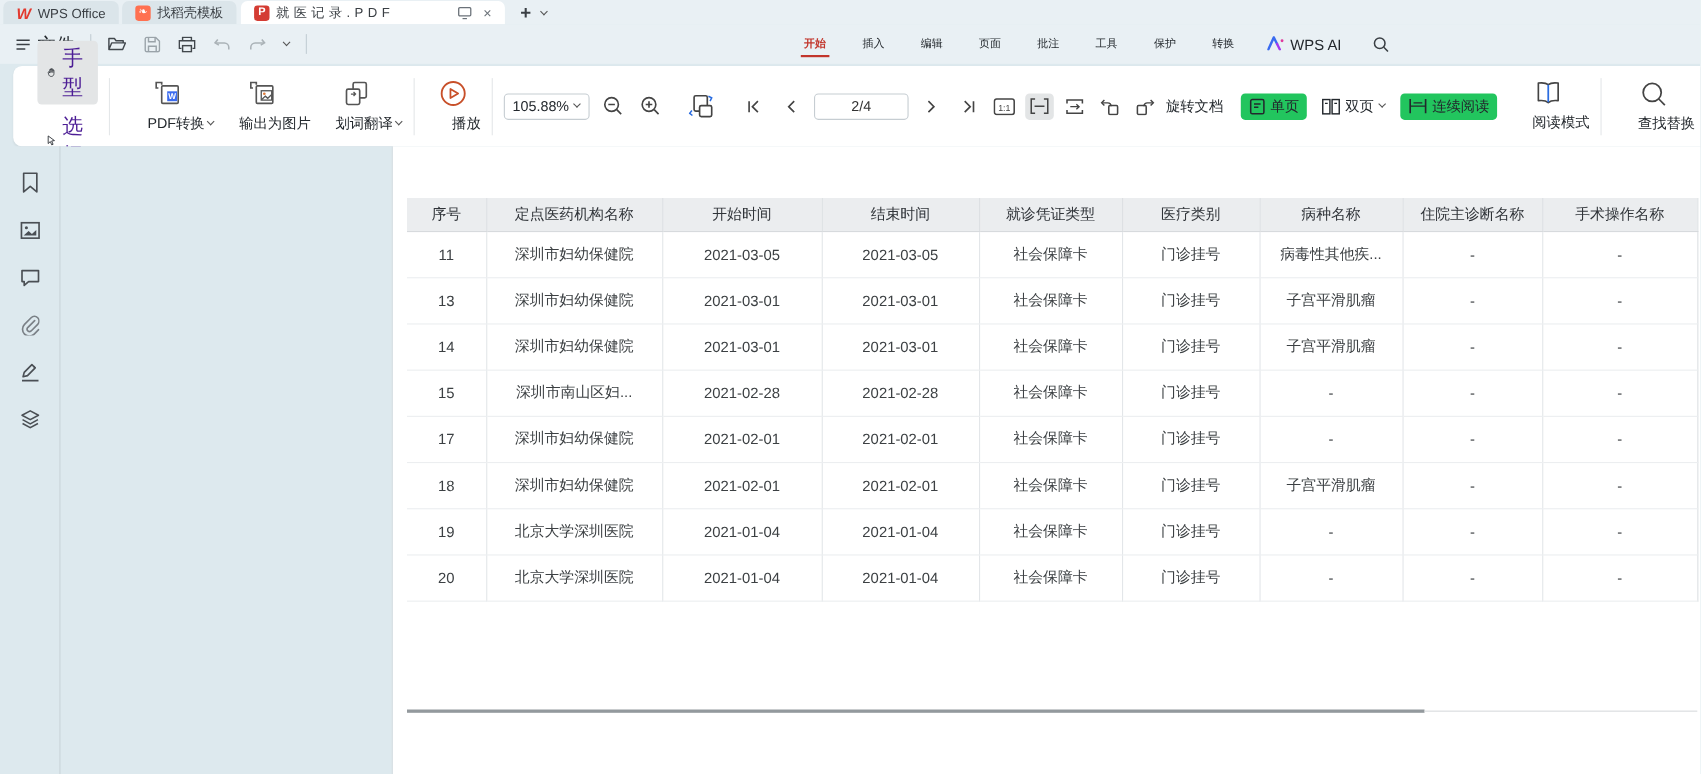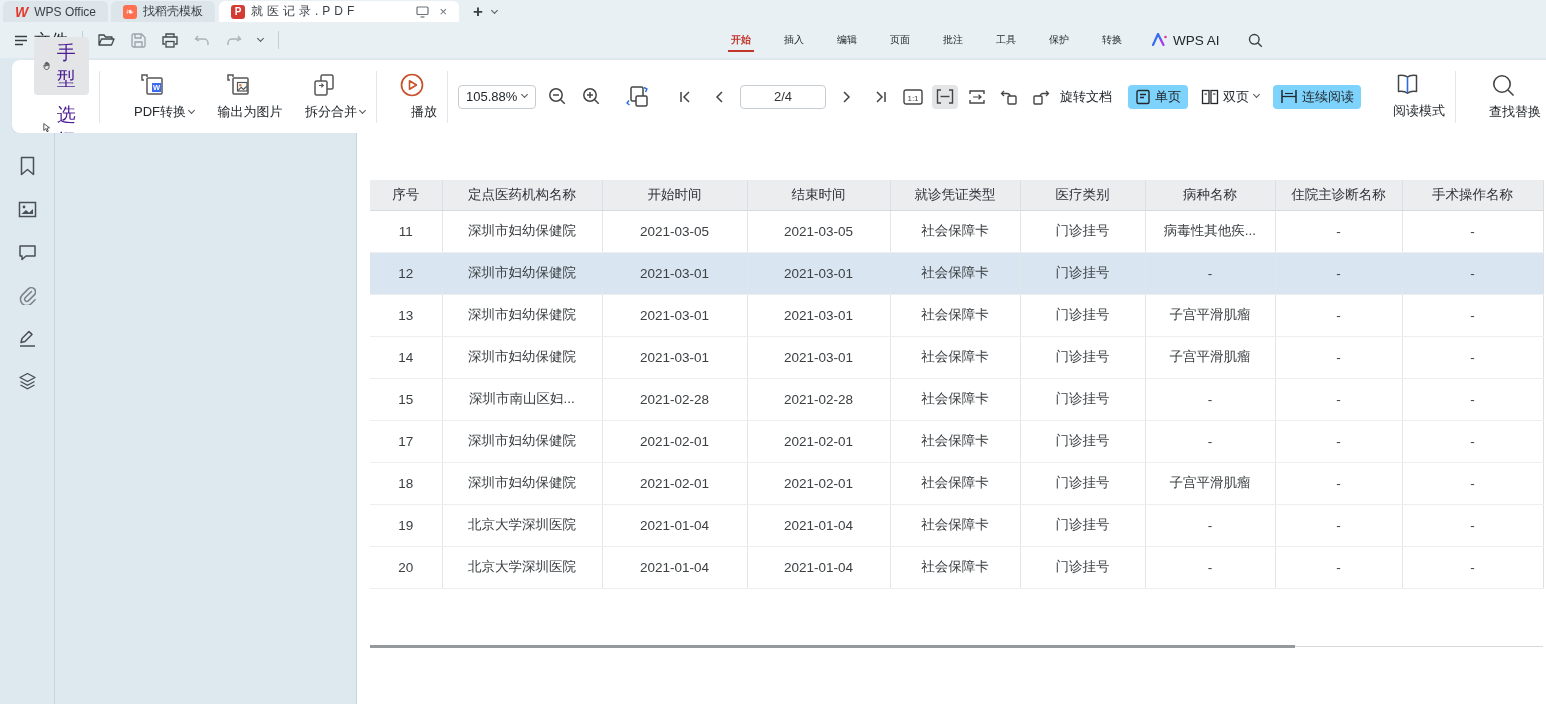--- a/index.html
+++ b/index.html
@@ -57,21 +57,21 @@
     padding:0 7px; font-size:13px; color:#23282d; background:#fff; }
   .icbtn { width:26px; height:24px; display:flex; align-items:center;
     justify-content:center; border-radius:4px; flex:none; }
   .icbtn.sel { background:#e3e5e6; }
   .toprow { display:flex; align-items:center; gap:8px; height:26px; }
   .botrow { display:flex; align-items:center; gap:6px; height:26px; font-size:13px;
     color:#23282d; white-space:nowrap; }
   .pagebox { border:1px solid #c6cdd2; border-radius:4px; width:86px; height:24px;
     display:flex; align-items:center; justify-content:center; font-size:13px; background:#fff; }
   .modebtn { display:flex; align-items:center; gap:4px; padding:3px 7px; border-radius:4px; }
-  .modebtn.sel { background:#7dd3fc; }
+  .modebtn.sel { background:#22c55e; }
   .rightcol { display:flex; flex-direction:column; gap:7px; font-size:13px; color:#23282d; }
   .rightcol .r { display:flex; align-items:center; gap:5px; white-space:nowrap; }
 
   .chev { width:7px; height:7px; display:inline-block; position:relative; top:-2px; }
   .chev::after { content:""; position:absolute; left:1px; top:1px; width:4px; height:4px;
     border-right:1.4px solid #555; border-bottom:1.4px solid #555; transform:rotate(45deg); }
 
   
   .workspace { position:absolute; left:0; top:133px; width:1546px; height:571px;
     background:#dde9ee; }
@@ -242,21 +242,21 @@
       </span>
   </div>
 
   <div class="bigbtn">
     <svg width="24" height="26" viewBox="0 0 24 26">
         <rect x="9" y="3" width="12" height="14" rx="1.5" fill="none" stroke="#555" stroke-width="1.5"></rect>
         <rect x="3" y="9" width="12" height="14" rx="1.5" fill="#fff" stroke="#555" stroke-width="1.5"></rect>
         <path d="M7 13.5h4m-1.6-1.8l1.8 1.8-1.8 1.8" fill="none" stroke="#555" stroke-width="1.2"></path>
       </svg>
     <span class="lbl">
-        <span>拆分合并</span>
+        <span>划词翻译</span>
         <span class="chev"></span>
       </span>
   </div>
 
   <div class="tb-div"></div>
 
   <div class="bigbtn" style="width:54px">
     <svg width="26" height="26" viewBox="0 0 26 26">
         <circle cx="13" cy="13" r="10.5" fill="none" stroke="#c8502a" stroke-width="1.7"></circle>
         <path d="M10.5 8.8v8.4l7-4.2z" fill="none" stroke="#c8502a" stroke-width="1.6" stroke-linejoin="round"></path>
@@ -536,31 +536,20 @@
             <td>11</td>
             <td>深圳市妇幼保健院</td>
             <td>2021-03-05</td>
             <td>2021-03-05</td>
             <td>社会保障卡</td>
             <td>门诊挂号</td>
             <td>病毒性其他疾...</td>
             <td>-</td>
             <td>-</td>
           </tr>
-          <tr class="hl">
-            <td>12</td>
-            <td>深圳市妇幼保健院</td>
-            <td>2021-03-01</td>
-            <td>2021-03-01</td>
-            <td>社会保障卡</td>
-            <td>门诊挂号</td>
-            <td>-</td>
-            <td>-</td>
-            <td>-</td>
-          </tr>
           <tr>
             <td>13</td>
             <td>深圳市妇幼保健院</td>
             <td>2021-03-01</td>
             <td>2021-03-01</td>
             <td>社会保障卡</td>
             <td>门诊挂号</td>
             <td>子宫平滑肌瘤</td>
             <td>-</td>
             <td>-</td>

